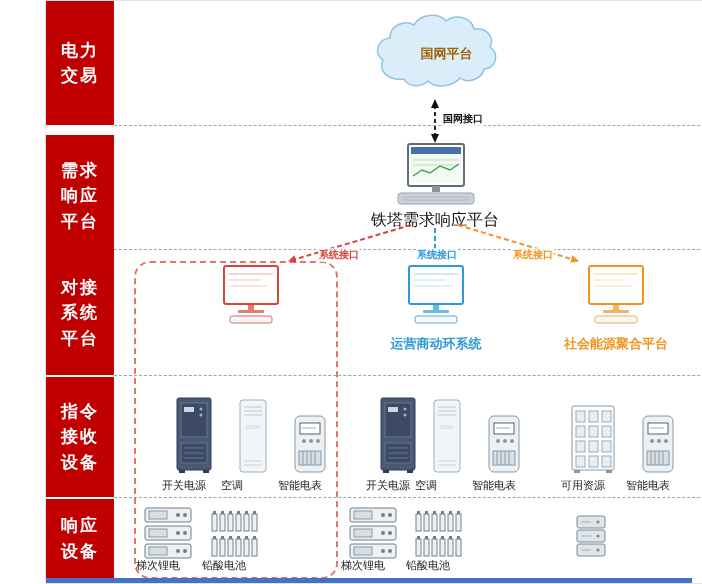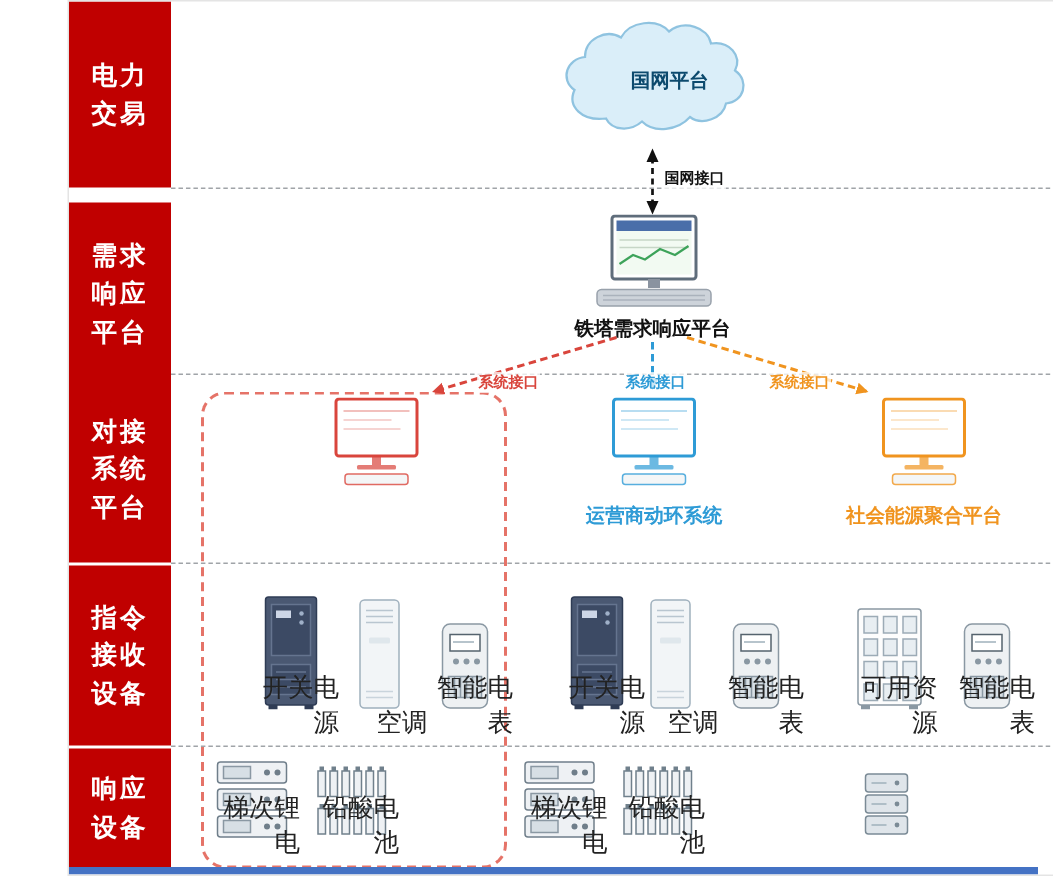--- a/index.html
+++ b/index.html
@@ -5,25 +5,25 @@
   * { margin:0; padding:0; box-sizing:border-box; }
   body { font-family:"Liberation Sans","DejaVu Sans",sans-serif; background:#fff; }
   .canvas { position:relative; width:702px; height:584px; background:#fff; overflow:hidden; border:1px solid #e4e4e4;margin-left:45px; }
   .abs { position:absolute; }
   .hcenter { transform:translateX(-50%); white-space:nowrap; }
   .side-sec { position:absolute; left:0; width:68px; background:#c00000; color:#fff;
               display:flex; align-items:center; justify-content:center; text-align:center;
               font-weight:bold; font-size:17px; line-height:1.5; letter-spacing:2px; z-index:3; }
   .side-label { white-space:pre-line; }
   .sep { position:absolute; left:68px; right:6px; height:0; border-top:1px dashed #a0a4a8; z-index:1; }
-  .cloud-label { font-size:13px; font-weight:bold; color:#0c4a6e; z-index:4;padding-left:23px; }
-  .plat-label { font-size:13px; font-weight:bold; color:#111; z-index:4; }
+  .cloud-label { font-size:13px; font-weight:bold; color:#a16207; z-index:4;padding-left:23px; }
+  .plat-label { font-size:16px; font-weight:normal; color:#111; z-index:4; }
   .syslabel { font-size:13px; font-weight:bold; z-index:4; }
   .iflabel { font-size:10px; font-weight:bold; z-index:6; background:rgba(255,255,255,0.75); padding:0 1px; }
-  .devlabel { position:absolute; bottom:4px; width:100%; text-align:right; font-size:17px; color:#222; }
+  .devlabel { position:absolute; bottom:4px; width:100%; text-align:left; font-size:11px; color:#222; }
   .device { position:absolute; width:64px; z-index:2; }
   .dev-icon { position:absolute; left:50%; transform:translateX(-50%); }
   .monitor-group { position:absolute; width:60px; height:60px; z-index:2; }
   .overlay { position:absolute; left:0; top:0; z-index:5; pointer-events:none; }
   .hl-box { position:absolute; border:2px dashed #e57368; border-radius:16px; z-index:1; }
   .bottom-bar { position:absolute; background:#4472c4; z-index:3; }
 </style>
 </head>
 <body>
 

